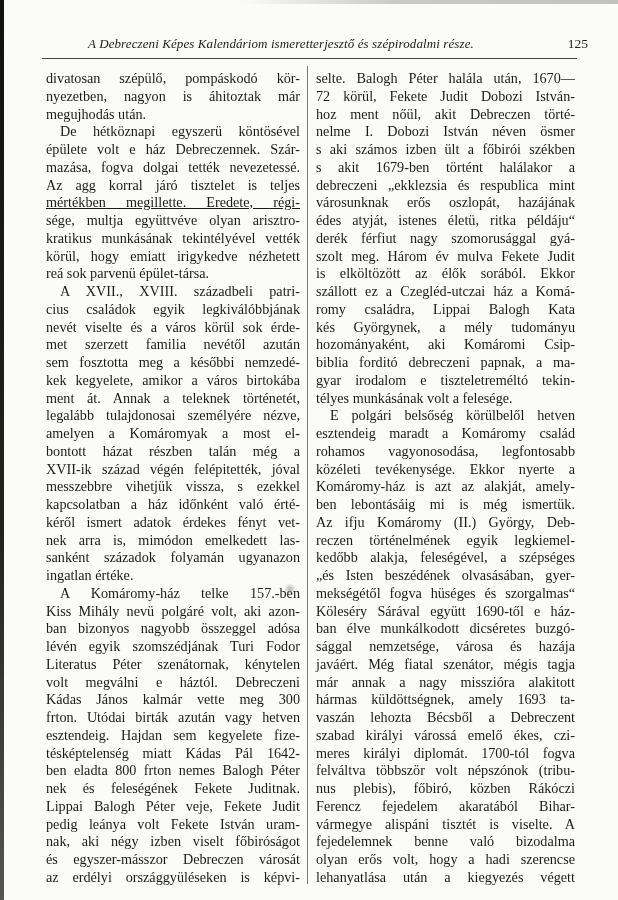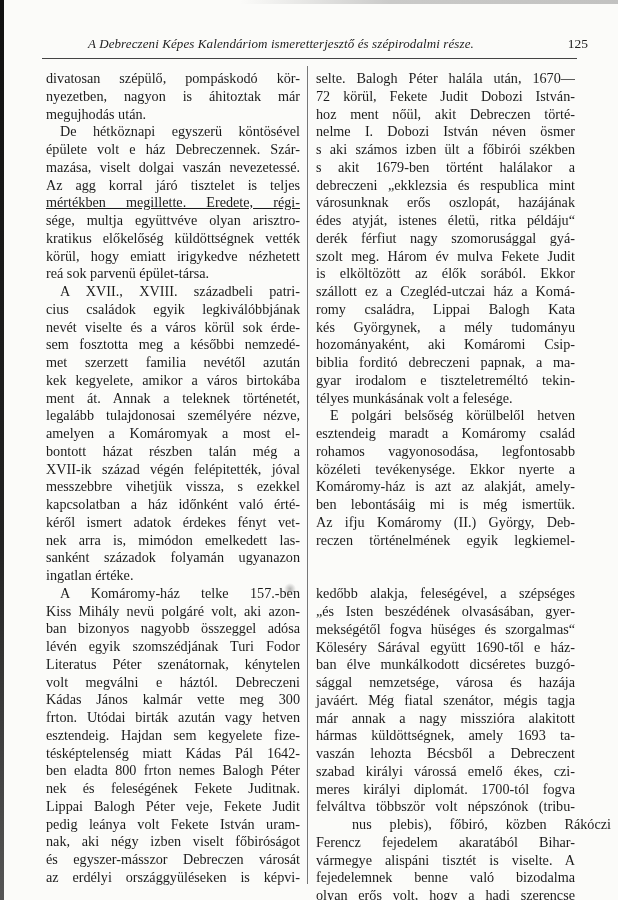--- a/index.html
+++ b/index.html
@@ -72,32 +72,32 @@
   <span class="page-number">125</span>
 </div>
 <div class="header-rule"></div>
 
 <div class="column col-left" id="col-left">
     <span class="line" style="white-space: normal; width: 100%; box-sizing: border-box;">divatosan szépülő, pompáskodó kör-</span>
     <span class="line" style="white-space: normal; width: 100%; box-sizing: border-box;">nyezetben, nagyon is áhitoztak már</span>
     <span class="line last" style="white-space: normal; width: 100%; box-sizing: border-box;">megujhodás után.</span>
     <span class="line indent" style="white-space: normal; width: 100%; box-sizing: border-box;">De hétköznapi egyszerü köntösével</span>
     <span class="line" style="white-space: normal; width: 100%; box-sizing: border-box;">épülete volt e ház Debreczennek. Szár-</span>
-    <span class="line" style="white-space: normal; width: 100%; box-sizing: border-box;">mazása, viselt dolgai vaszán nevezetessé.</span>
+    <span class="line" style="white-space: normal; width: 100%; box-sizing: border-box;">mazása, fogva dolgai tették nevezetessé.</span>
     <span class="line" style="white-space: normal; width: 100%; box-sizing: border-box;">Az agg korral járó tisztelet is teljes</span>
     <span class="line" style="white-space: normal; width: 100%; box-sizing: border-box; text-decoration: underline;">mértékben megillette. Eredete, régi-</span>
     <span class="line" style="white-space: normal; width: 100%; box-sizing: border-box;">sége, multja együttvéve olyan arisztro-</span>
-    <span class="line" style="white-space: normal; width: 100%; box-sizing: border-box;">kratikus előkelőség küldöttségnek vették</span>
+    <span class="line" style="white-space: normal; width: 100%; box-sizing: border-box;">kratikus munkásának tekintélyével vették</span>
     <span class="line" style="white-space: normal; width: 100%; box-sizing: border-box;">körül, hogy emiatt irigykedve nézhetett</span>
     <span class="line last" style="white-space: normal; width: 100%; box-sizing: border-box;">reá sok parvenü épület-társa.</span>
     <span class="line indent" style="white-space: normal; width: 100%; box-sizing: border-box;">A XVII., XVIII. századbeli patri-</span>
     <span class="line" style="white-space: normal; width: 100%; box-sizing: border-box;">cius családok egyik legkiválóbbjának</span>
     <span class="line" style="white-space: normal; width: 100%; box-sizing: border-box;">nevét viselte és a város körül sok érde-</span>
+    <span class="line" style="white-space: normal; width: 100%; box-sizing: border-box;">met szerzett familia nevétől azután</span>
     <span class="line" style="white-space: normal; width: 100%; box-sizing: border-box;">sem fosztotta meg a későbbi nemzedé-</span>
-    <span class="line" style="white-space: normal; width: 100%; box-sizing: border-box;">met szerzett familia nevétől azután</span>
     <span class="line" style="white-space: normal; width: 100%; box-sizing: border-box;">kek kegyelete, amikor a város birtokába</span>
     <span class="line" style="white-space: normal; width: 100%; box-sizing: border-box;">ment át. Annak a teleknek történetét,</span>
     <span class="line" style="white-space: normal; width: 100%; box-sizing: border-box;">legalább tulajdonosai személyére nézve,</span>
     <span class="line" style="white-space: normal; width: 100%; box-sizing: border-box;">amelyen a Komáromyak a most el-</span>
     <span class="line" style="white-space: normal; width: 100%; box-sizing: border-box;">bontott házat részben talán még a</span>
     <span class="line" style="white-space: normal; width: 100%; box-sizing: border-box;">XVII-ik század végén felépitették, jóval</span>
     <span class="line" style="white-space: normal; width: 100%; box-sizing: border-box;">messzebbre vihetjük vissza, s ezekkel</span>
     <span class="line" style="white-space: normal; width: 100%; box-sizing: border-box;">kapcsolatban a ház időnként való érté-</span>
     <span class="line" style="white-space: normal; width: 100%; box-sizing: border-box;">kéről ismert adatok érdekes fényt vet-</span>
     <span class="line" style="white-space: normal; width: 100%; box-sizing: border-box;">nek arra is, mimódon emelkedett las-</span>
@@ -143,34 +143,34 @@
     <span class="line" style="white-space: normal; width: 100%; box-sizing: border-box;">gyar irodalom e tiszteletreméltó tekin-</span>
     <span class="line last" style="white-space: normal; width: 100%; box-sizing: border-box;">télyes munkásának volt a felesége.</span>
     <span class="line indent" style="white-space: normal; width: 100%; box-sizing: border-box;">E polgári belsőség körülbelől hetven</span>
     <span class="line" style="white-space: normal; width: 100%; box-sizing: border-box;">esztendeig maradt a Komáromy család</span>
     <span class="line" style="white-space: normal; width: 100%; box-sizing: border-box;">rohamos vagyonosodása, legfontosabb</span>
     <span class="line" style="white-space: normal; width: 100%; box-sizing: border-box;">közéleti tevékenysége. Ekkor nyerte a</span>
     <span class="line" style="white-space: normal; width: 100%; box-sizing: border-box;">Komáromy-ház is azt az alakját, amely-</span>
     <span class="line" style="white-space: normal; width: 100%; box-sizing: border-box;">ben lebontásáig mi is még ismertük.</span>
     <span class="line" style="white-space: normal; width: 100%; box-sizing: border-box;">Az ifju Komáromy (II.) György, Deb-</span>
     <span class="line" style="white-space: normal; width: 100%; box-sizing: border-box;">reczen történelmének egyik legkiemel-</span>
-    <span class="line" style="white-space: normal; width: 100%; box-sizing: border-box; margin-top: 36px;">kedőbb alakja, feleségével, a szépséges</span>
+    <span class="line" style="white-space: normal; width: 100%; box-sizing: border-box;">kedőbb alakja, feleségével, a szépséges</span>
     <span class="line" style="white-space: normal; width: 100%; box-sizing: border-box;">„és Isten beszédének olvasásában, gyer-</span>
     <span class="line" style="white-space: normal; width: 100%; box-sizing: border-box;">mekségétől fogva hüséges és szorgalmas“</span>
     <span class="line" style="white-space: normal; width: 100%; box-sizing: border-box;">Köleséry Sárával együtt 1690-től e ház-</span>
     <span class="line" style="white-space: normal; width: 100%; box-sizing: border-box;">ban élve munkálkodott dicséretes buzgó-</span>
     <span class="line" style="white-space: normal; width: 100%; box-sizing: border-box;">sággal nemzetsége, városa és hazája</span>
     <span class="line" style="white-space: normal; width: 100%; box-sizing: border-box;">javáért. Még fiatal szenátor, mégis tagja</span>
     <span class="line" style="white-space: normal; width: 100%; box-sizing: border-box;">már annak a nagy misszióra alakitott</span>
     <span class="line" style="white-space: normal; width: 100%; box-sizing: border-box;">hármas küldöttségnek, amely 1693 ta-</span>
     <span class="line" style="white-space: normal; width: 100%; box-sizing: border-box;">vaszán lehozta Bécsből a Debreczent</span>
     <span class="line" style="white-space: normal; width: 100%; box-sizing: border-box;">szabad királyi várossá emelő ékes, czi-</span>
     <span class="line" style="white-space: normal; width: 100%; box-sizing: border-box;">meres királyi diplomát. 1700-tól fogva</span>
     <span class="line" style="white-space: normal; width: 100%; box-sizing: border-box;">felváltva többször volt népszónok (tribu-</span>
-    <span class="line" style="white-space: normal; width: 100%; box-sizing: border-box; margin-left: 36px;">nus plebis), főbiró, közben Rákóczi</span>
+    <span class="line" style="white-space: normal; width: 100%; box-sizing: border-box;">nus plebis), főbiró, közben Rákóczi</span>
     <span class="line" style="white-space: normal; width: 100%; box-sizing: border-box;">Ferencz fejedelem akaratából Bihar-</span>
     <span class="line" style="white-space: normal; width: 100%; box-sizing: border-box;">vármegye alispáni tisztét is viselte. A</span>
     <span class="line" style="white-space: normal; width: 100%; box-sizing: border-box;">fejedelemnek benne való bizodalma</span>
     <span class="line" style="white-space: normal; width: 100%; box-sizing: border-box;">olyan erős volt, hogy a hadi szerencse</span>
     <span class="line" style="white-space: normal; width: 100%; box-sizing: border-box;">lehanyatlása után a kiegyezés végett</span>
   </div>
 
 <div class="smudge"></div>
 
 </body></html>

